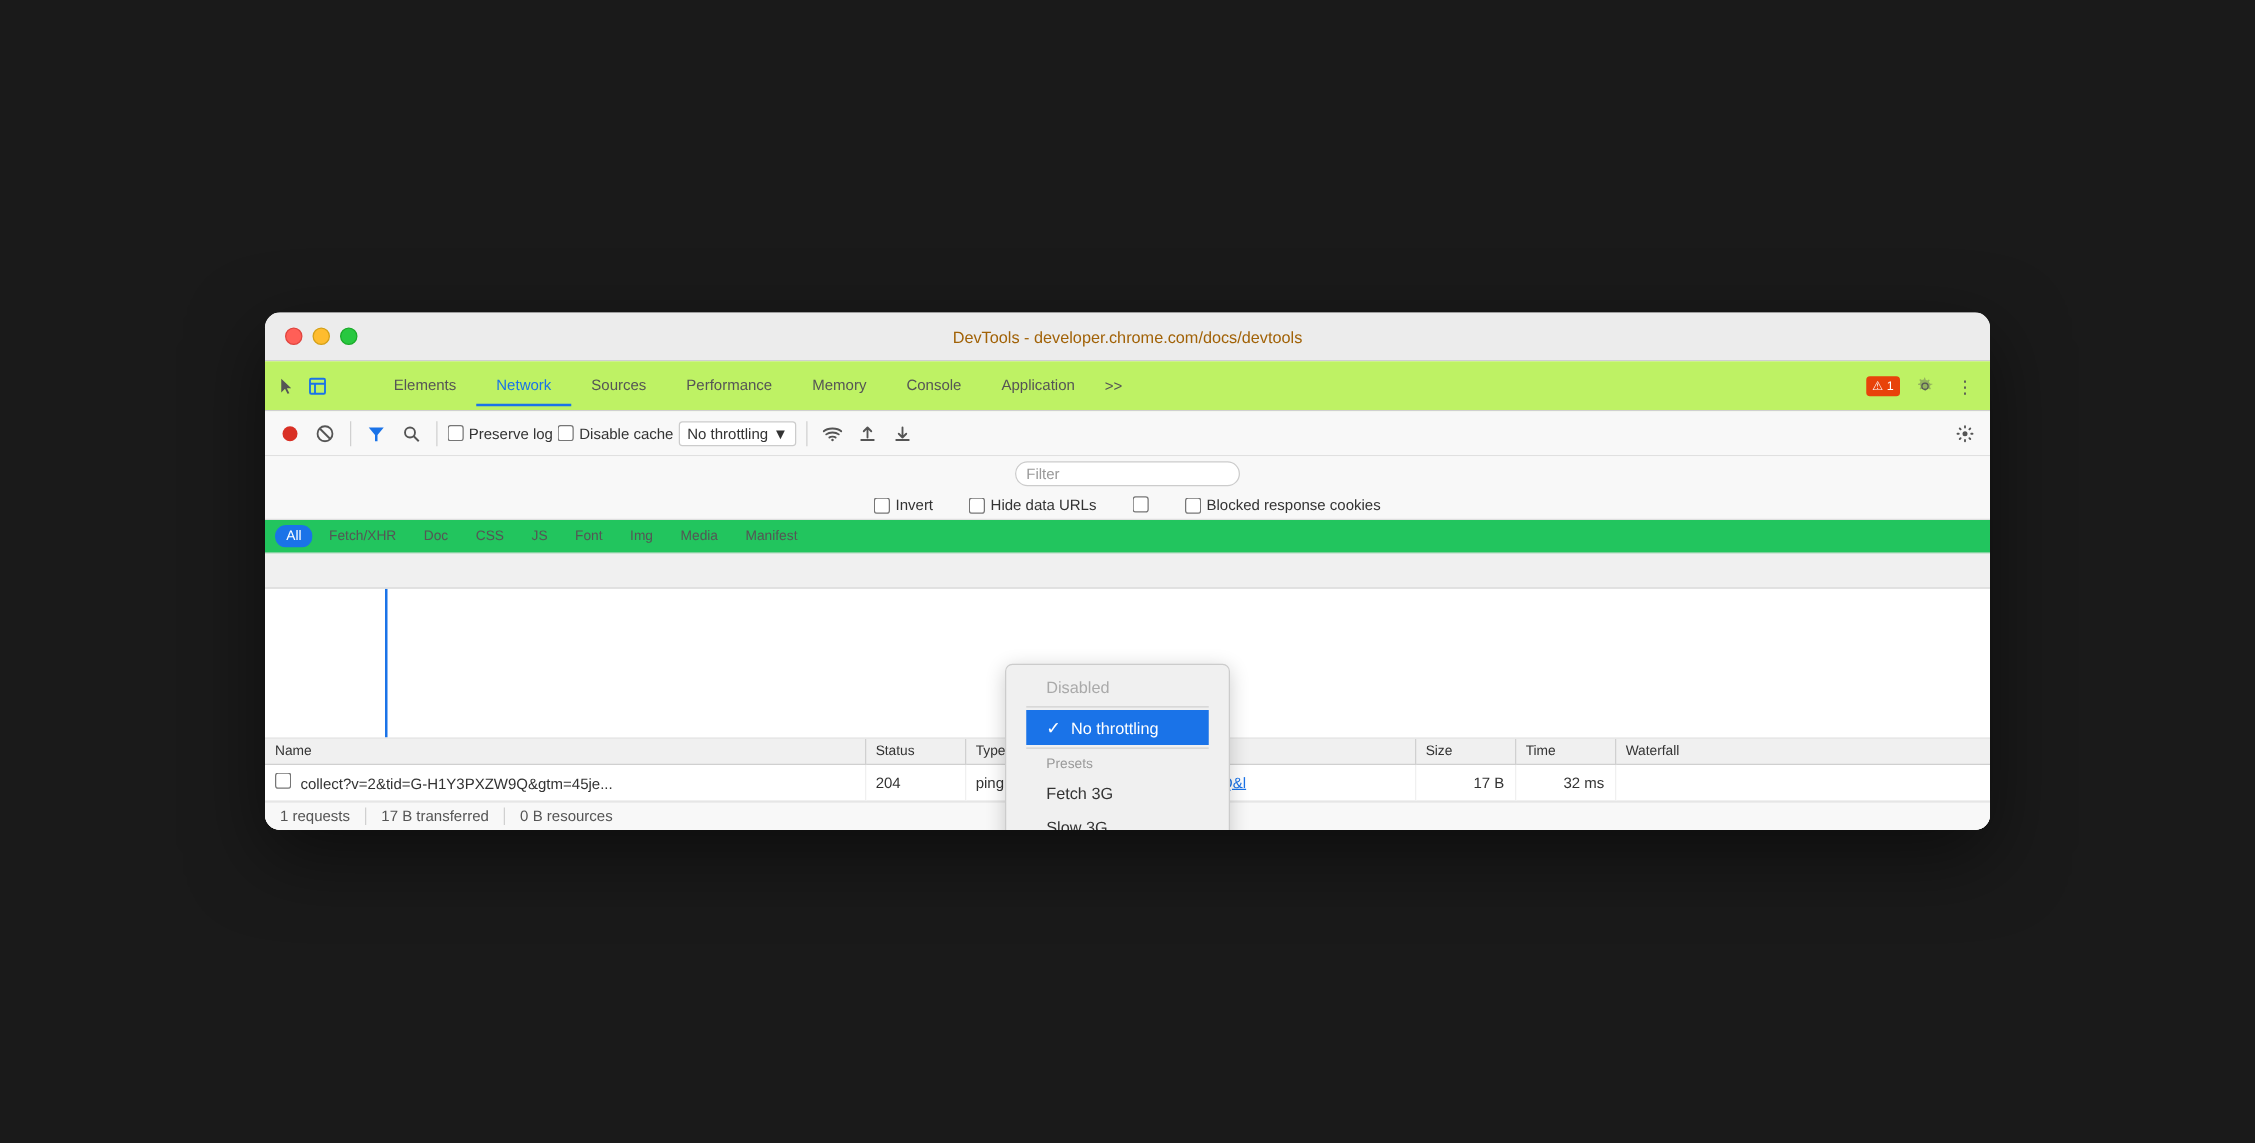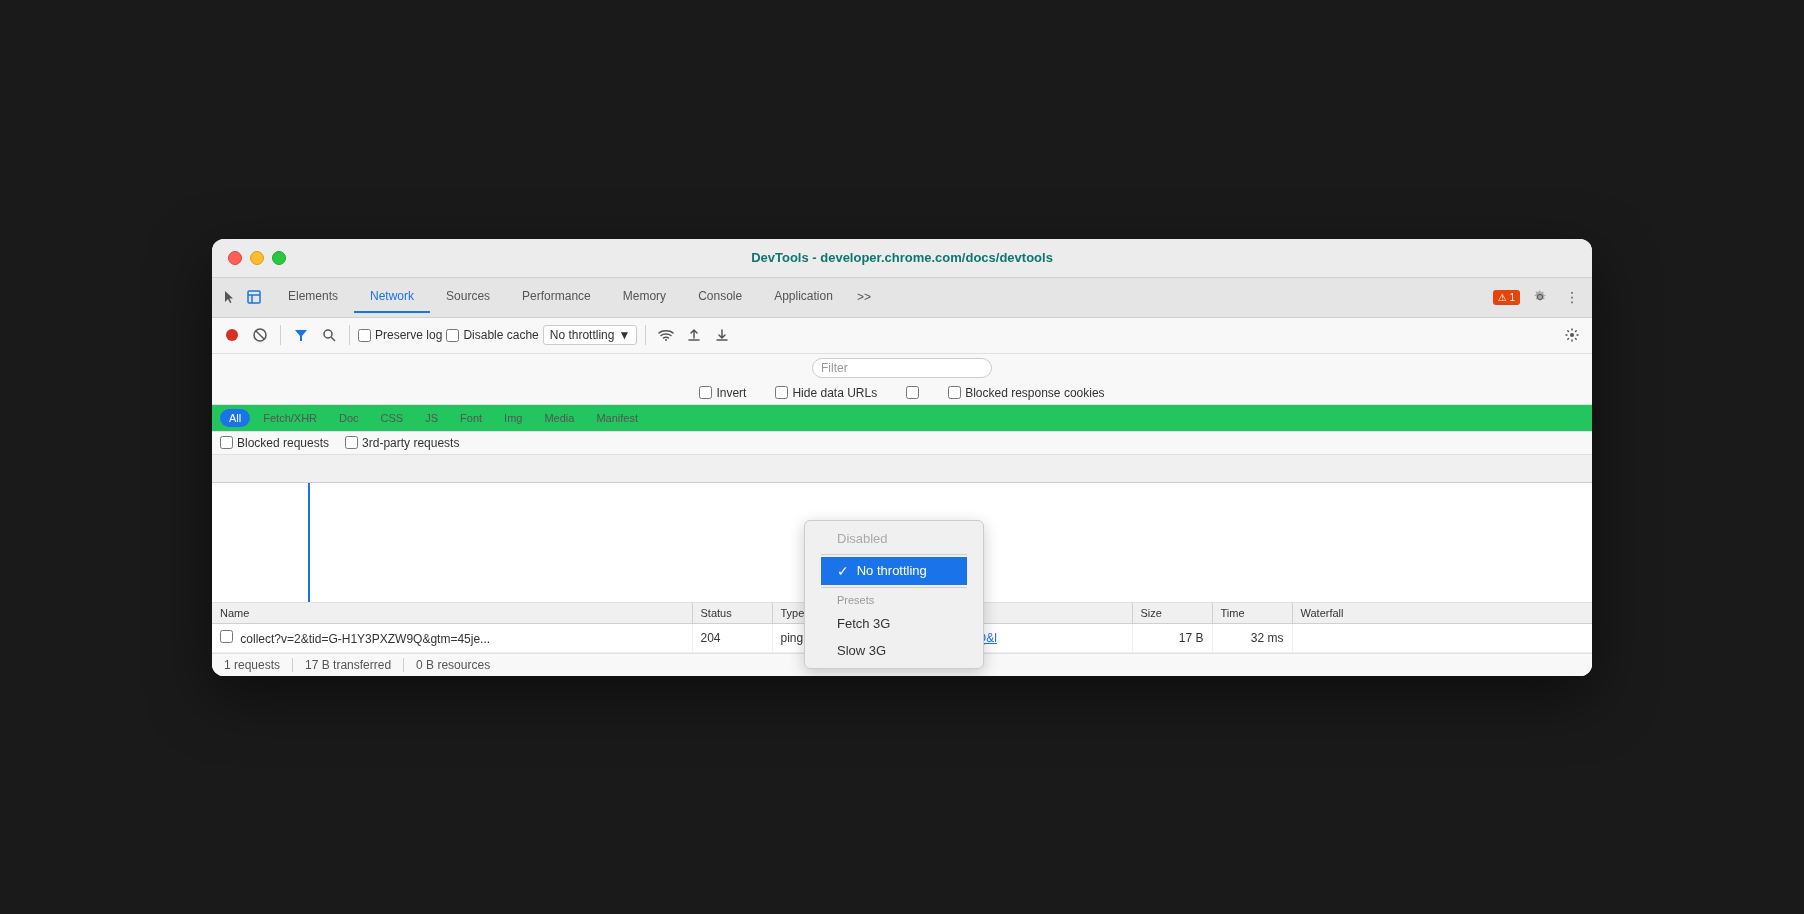--- a/index.html
+++ b/index.html
@@ -34,39 +34,40 @@
       width: 14px;
       height: 14px;
       border-radius: 50%;
       cursor: pointer;
     }
     .tl-red { background: #ff5f57; border: 1px solid #e0443e; }
     .tl-yellow { background: #febc2e; border: 1px solid #d4a017; }
     .tl-green { background: #28c840; border: 1px solid #1aab29; }
     .title-text {
       font-size: 13px;
-      font-weight: 700;
-      color: #0f766e;
+      font-weight: 400;
+      color: #a16207;
       position: absolute;
       left: 50%;
       transform: translateX(-50%);
     }
     .devtools-body {
       background: #ffffff;
       display: flex;
       flex-direction: column;
     }
     
     .tab-bar {
       display: flex;
       align-items: center;
-      background: #e5e5e5;
+      background: #bef264;
       border-bottom: 1px solid #d0d0d0;
       padding: 0 8px;
       height: 40px;
+      gap: 27px;
     }
     .tab-icons {
       display: flex;
       gap: 4px;
       margin-right: 8px;
     }
     .tab-icon {
       width: 20px;
       height: 20px;
       display: flex;
@@ -554,30 +555,20 @@
         <button class="res-type-btn">Fetch/XHR</button>
         <button class="res-type-btn">Doc</button>
         <button class="res-type-btn">CSS</button>
         <button class="res-type-btn">JS</button>
         <button class="res-type-btn">Font</button>
         <button class="res-type-btn">Img</button>
         <button class="res-type-btn">Media</button>
         <button class="res-type-btn">Manifest</button>
       </div>
 
-      <div class="extra-filter-row">
-        <label class="toolbar-checkbox">
-          <input type="checkbox" style="">
-          <span>Blocked requests</span>
-        </label>
-        <label class="toolbar-checkbox">
-          <input type="checkbox" style="">
-          <span>3rd-party requests</span>
-        </label>
-      </div>
 
       <div style="overflow:auto; background:white;">
 
         <div class="timeline-header">
           <div class="timeline-name-col"></div>
           <div class="timeline-marks">
             <span class="timeline-mark" style="left:20px">10 ms</span>
             <span class="timeline-mark" style="left:95px">20 ms</span>
             <span class="timeline-mark" style="left:170px">30 ms</span>
             <span class="timeline-mark" style="left:245px">40 ms</span>

